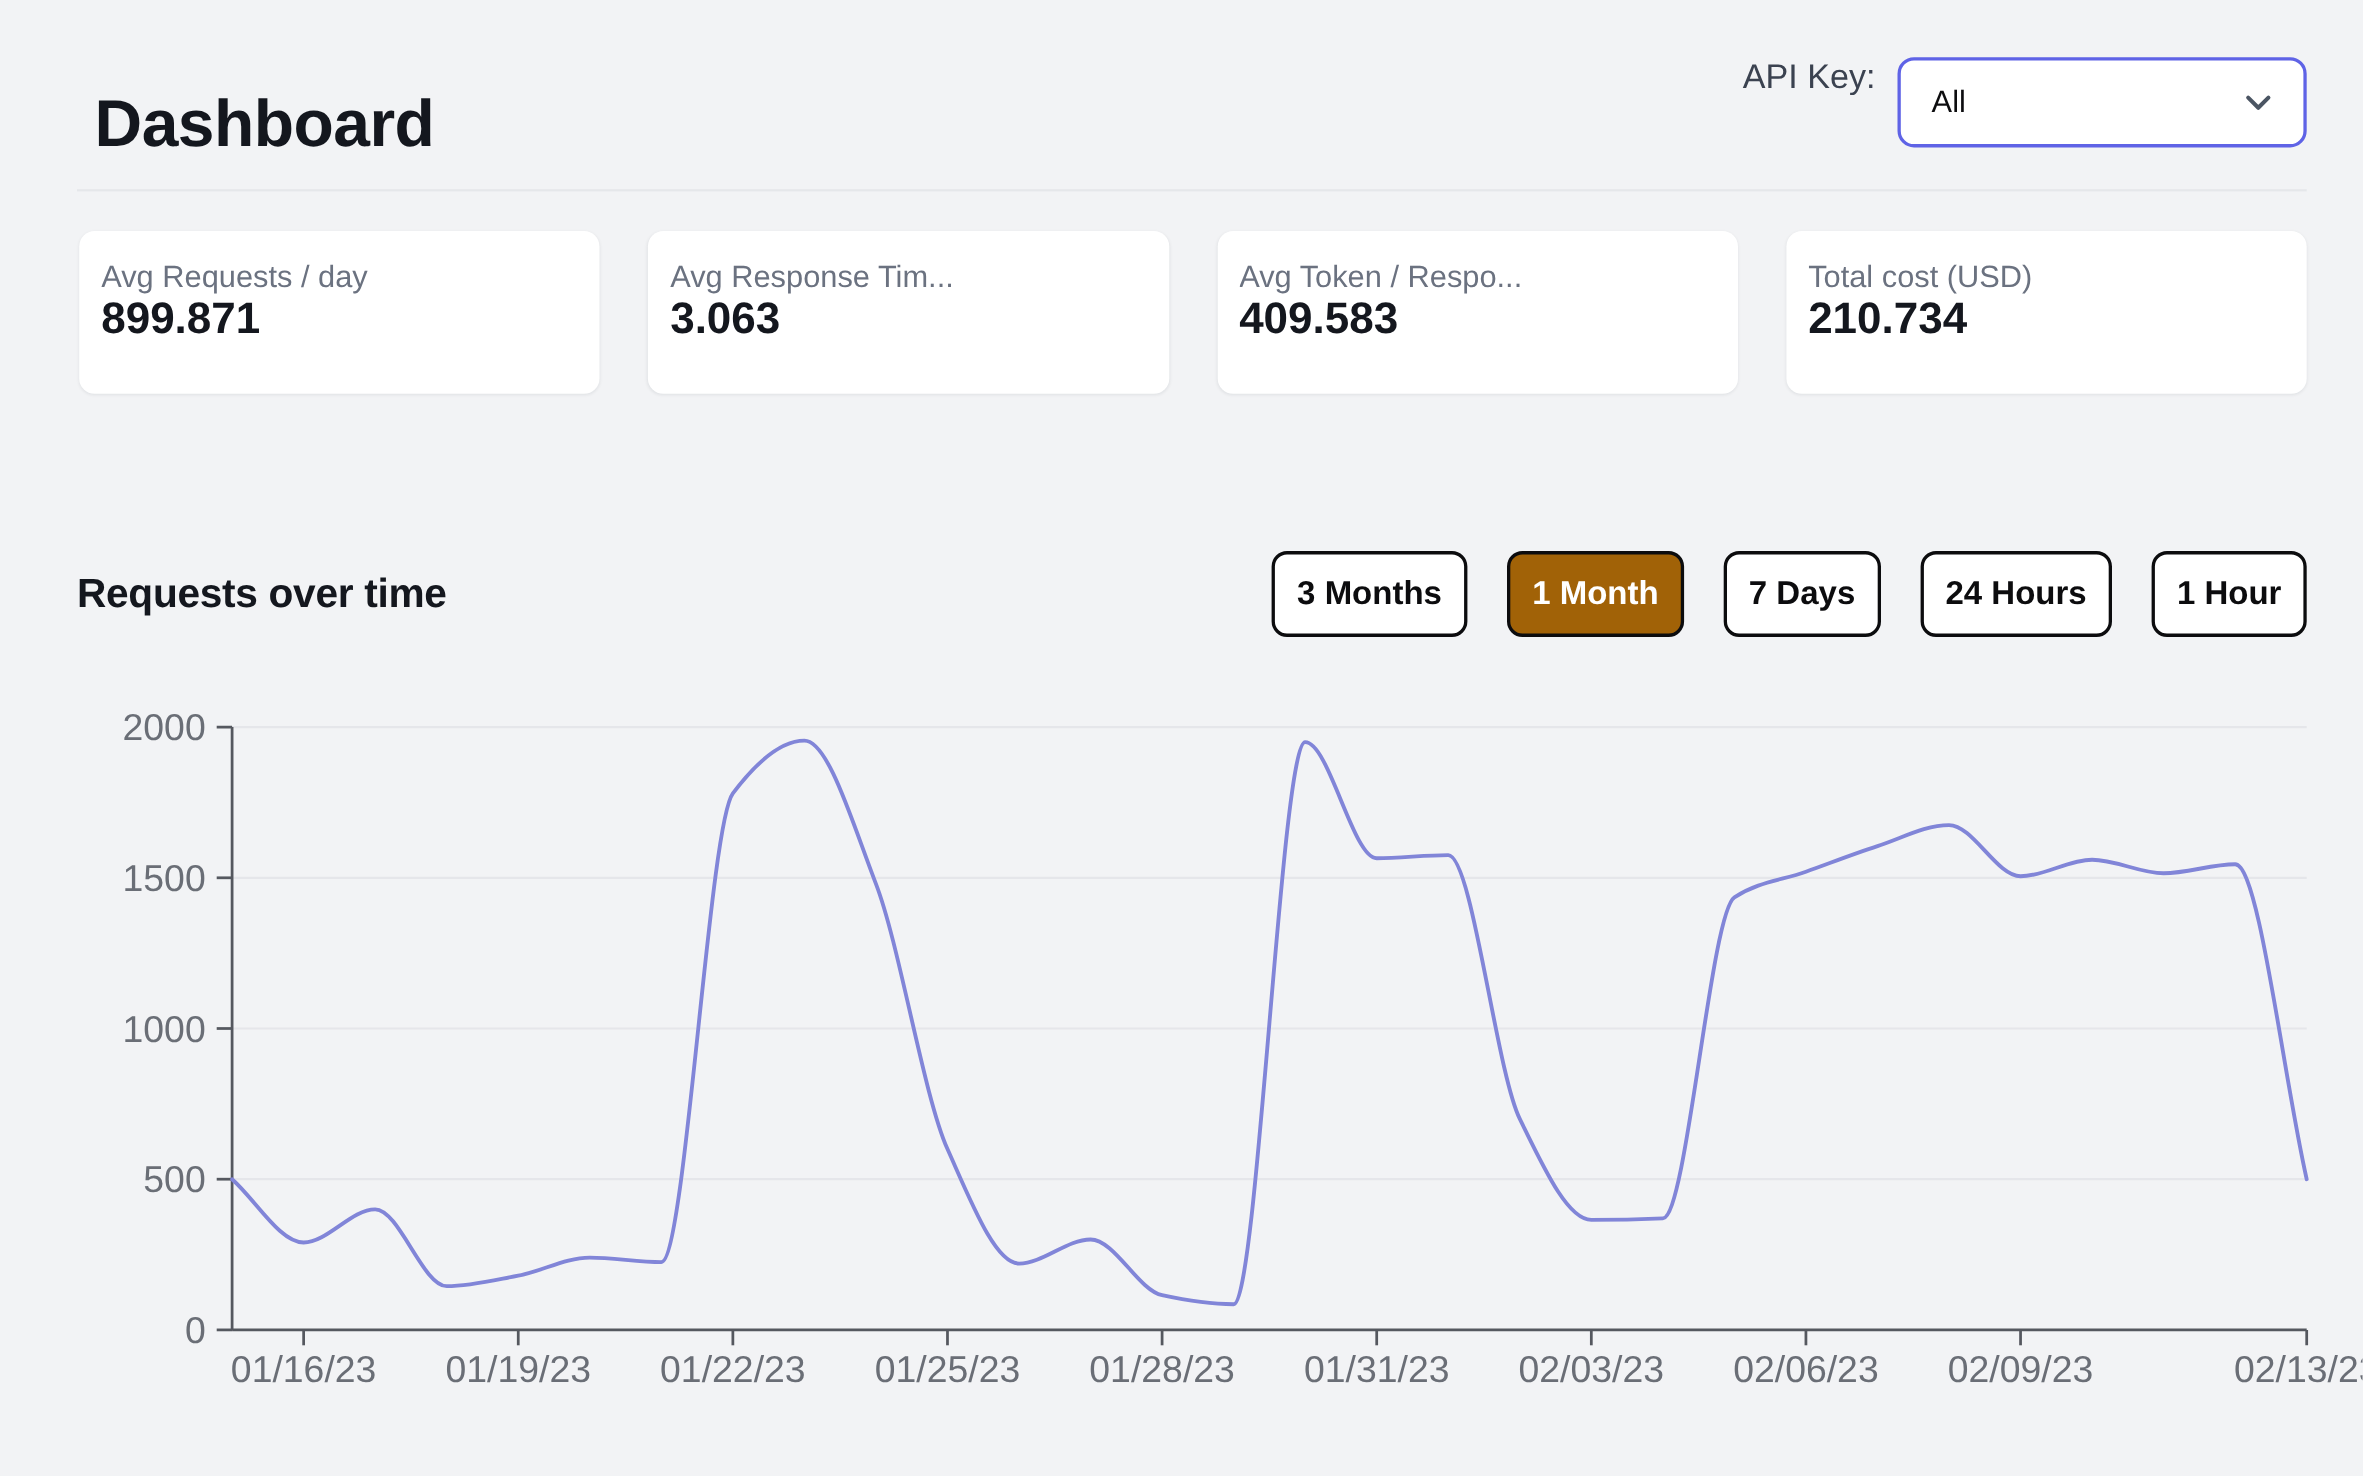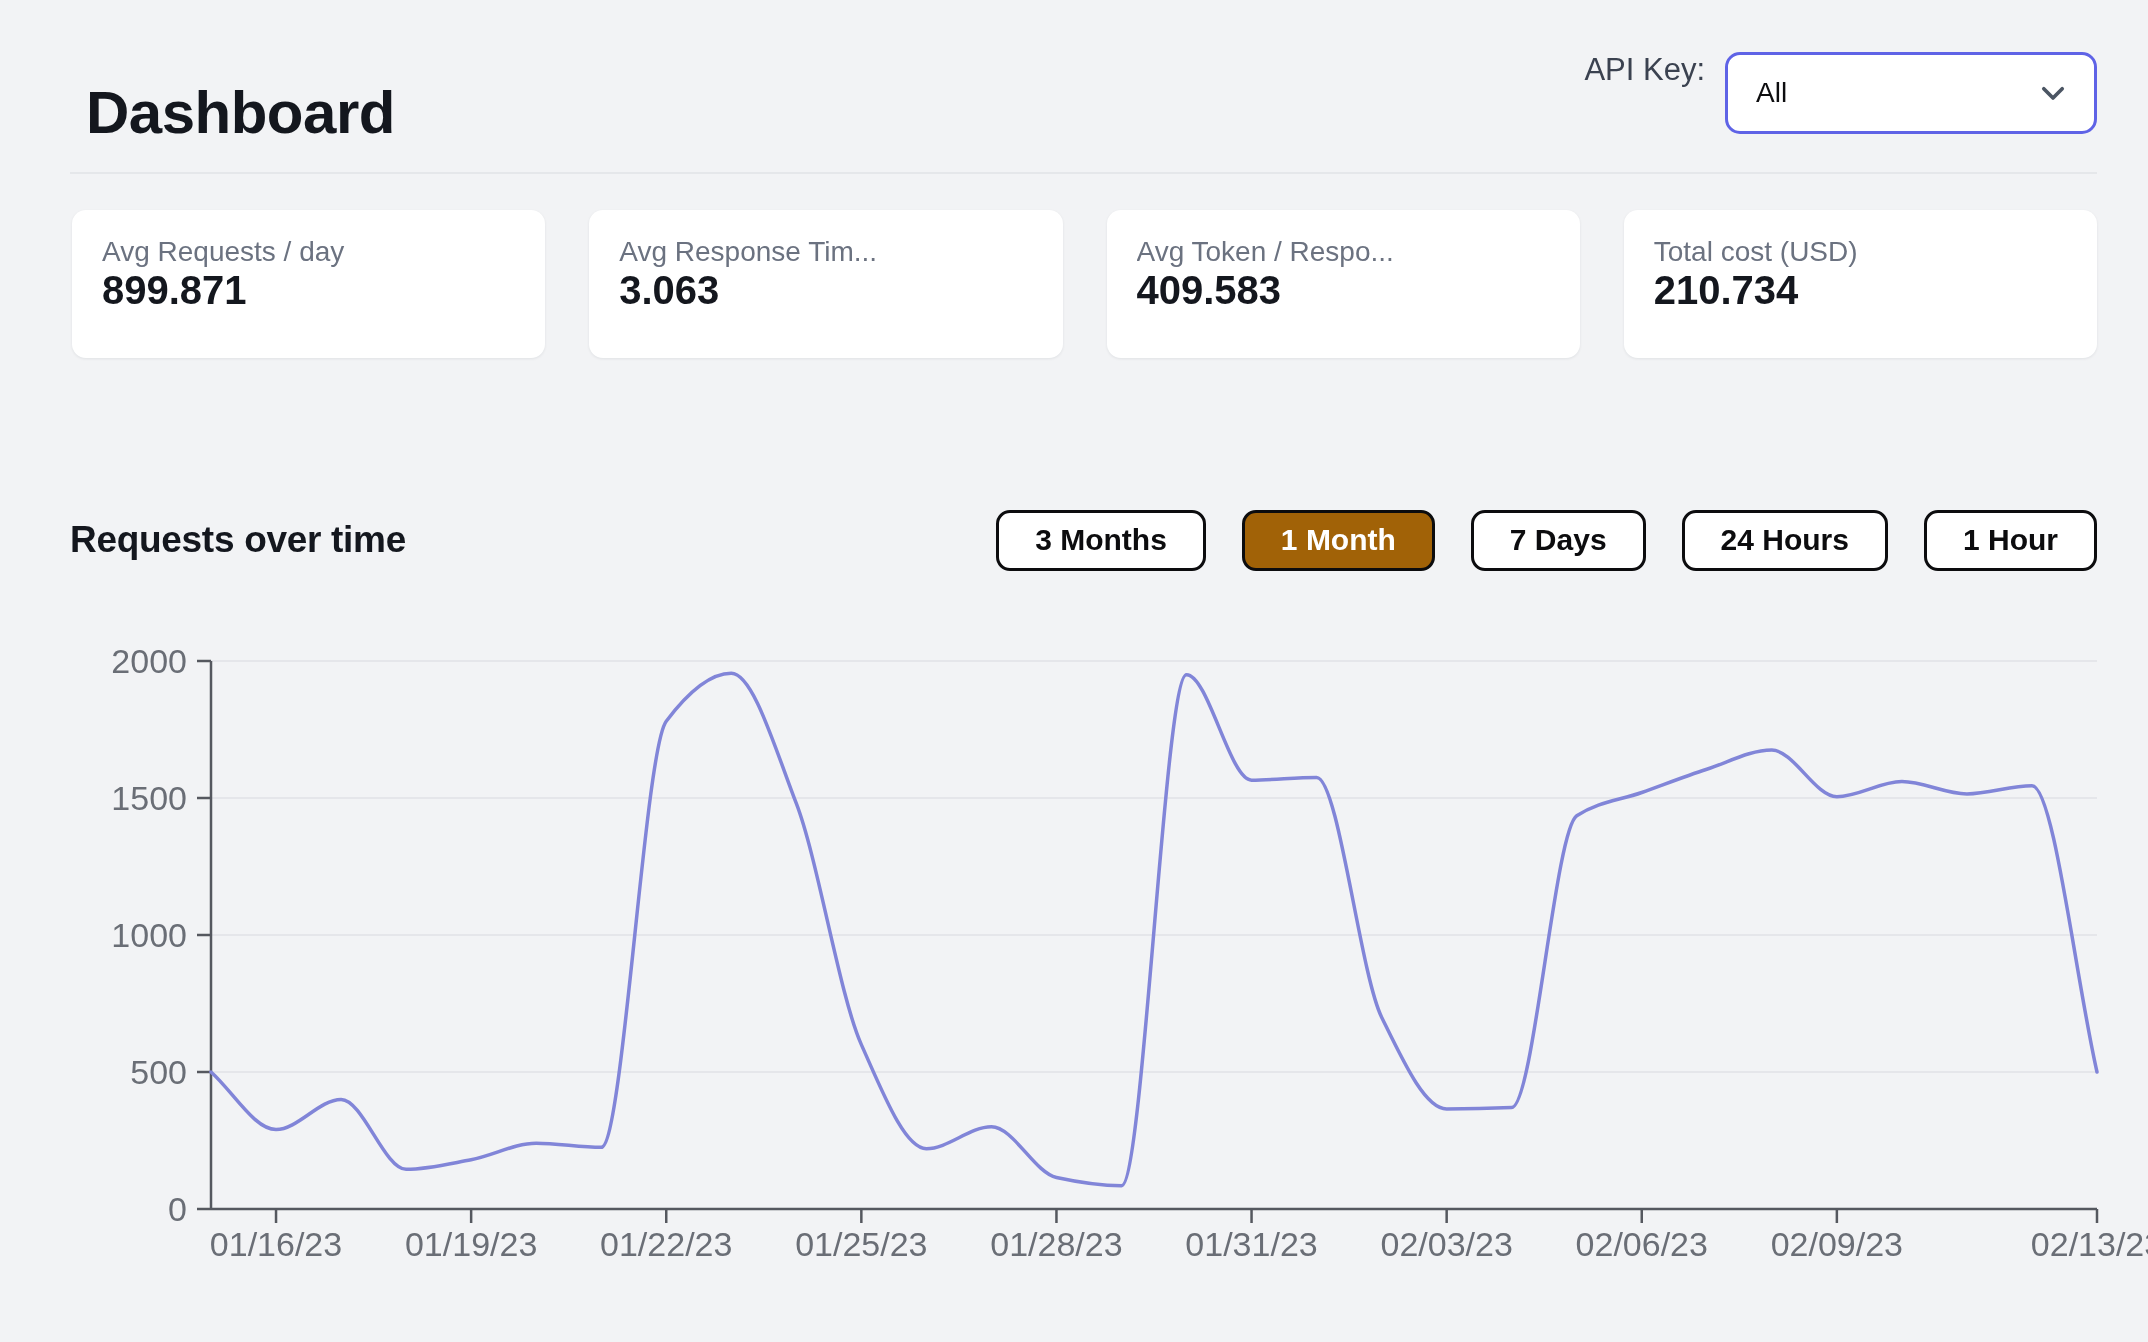--- a/index.html
+++ b/index.html
@@ -10,28 +10,28 @@
   .apikey{position:absolute;right:51px;top:52px;height:82px;display:flex;gap:20px;}
   .apikey .apikey-label{font-size:31px;color:#3b4250;}
   .select{width:372px;height:82px;border:3.5px solid #5f63e6;border-radius:15px;background:#ffffff;
           display:flex;align-items:center;justify-content:space-between;
           padding:0 24px 0 28px;box-sizing:border-box;font-size:28px;color:#0d0d0f;cursor:pointer;}
 
   .divider{position:absolute;left:70px;right:51px;top:172px;height:2px;background:#e5e7ea;}
 
   .cards{position:absolute;left:72px;right:51px;top:210px;display:flex;gap:44px;}
   .card{flex:1;height:148px;background:#ffffff;border-radius:14px;box-shadow:0 1px 3px rgba(15,23,42,.08);
-        padding:26px 30px;box-sizing:border-box;}
+        padding:26px 20px;box-sizing:border-box;}
   .card .label{font-size:28px;color:#6b7280;font-weight:500;white-space:nowrap;overflow:hidden;}
   .card .value{font-size:40px;font-weight:700;color:#14171e;}
 
   .section{position:absolute;left:70px;right:51px;top:500px;height:80px;display:flex;align-items:center;justify-content:space-between;}
   .section h2{font-size:37px;font-weight:700;margin:0;letter-spacing:-0.3px;}
   .ranges{display:flex;gap:36px;}
-  .range-btn{height:61px;padding:0 36px;border:3.5px solid #0c0c0e;border-radius:14px;background:#ffffff;
+  .range-btn{height:78px;padding:0 20px;border:3.5px solid #0c0c0e;border-radius:14px;background:#ffffff;
              font-size:30px;font-weight:600;color:#0c0c0e;display:flex;align-items:center;
              font-family:"Liberation Sans",sans-serif;cursor:pointer;box-sizing:border-box;}
   .range-btn.active{background:#a16207;color:#ffffff;}
 
   #chart-svg{position:absolute;left:0;top:610px;width:2148px;height:720px;}
   #chart-svg text{font-family:"Liberation Sans",sans-serif;}
 </style>
 </head>
 <body>
 

